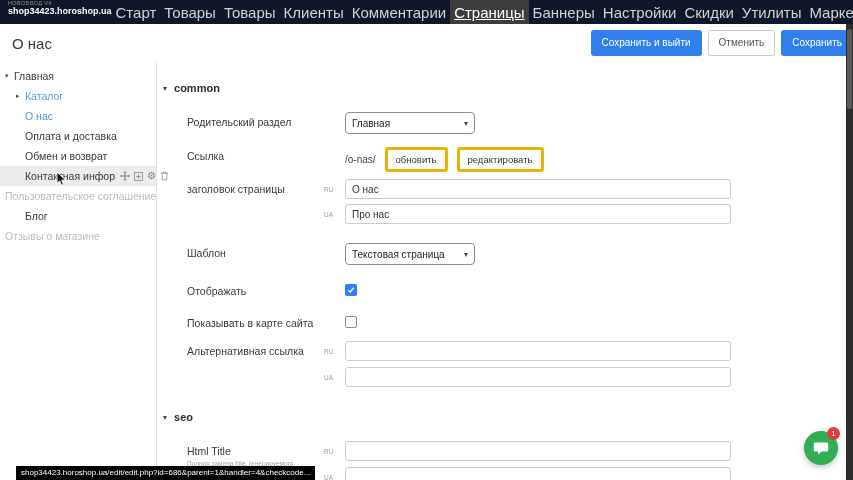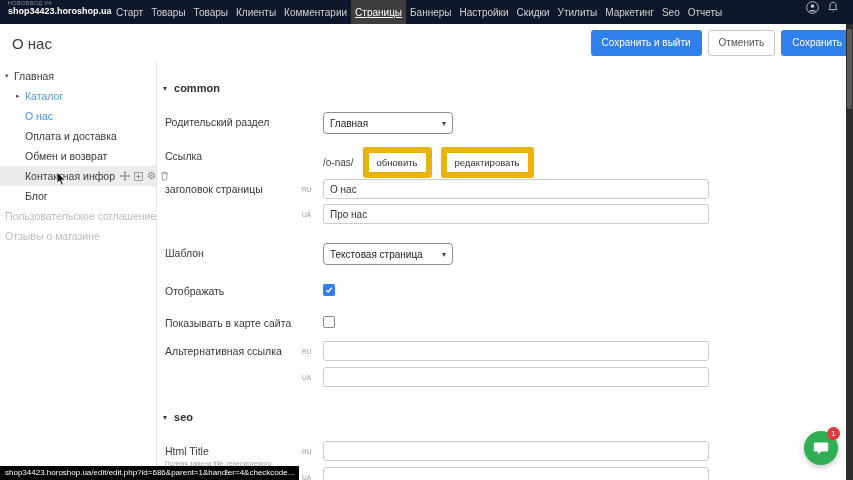--- a/index.html
+++ b/index.html
@@ -5,21 +5,21 @@
   * { margin:0; padding:0; box-sizing:border-box; }
   html,body { width:853px; height:480px; }
   body { position:relative; font-family:"Liberation Sans",sans-serif; background:#fff; overflow:hidden; }
 
   
   .topbar { position:absolute; top:0; left:0; width:853px; height:24px; background:#0f172a; display:flex; align-items:flex-start; z-index:20; }
   .brand { padding-left:8px; width:112px; line-height:1.15; cursor:pointer; }
   .brand-small { font-size:5.5px; color:#8f8f8f; letter-spacing:.4px; }
   .brand-main { font-size:9px; font-weight:bold; color:#fff; white-space:nowrap; }
   .menu { display:flex; height:100%; }
-  .menu-item { display:flex; align-items:center; padding:0 4px; font-size:10px; color:#d2d2d2; cursor:pointer; white-space:nowrap; }
+  .menu-item { display:flex; align-items:center; padding:0 4px; font-size:15px; color:#d2d2d2; cursor:pointer; white-space:nowrap; }
   .menu-item.active { background:#3d3d3d; color:#fff;text-decoration:underline; }
   .topbar-right { margin-left:auto; display:flex; align-items:center; gap:7px; padding-right:13px; }
   .tb-icon { width:14px; height:14px; display:flex; align-items:center; justify-content:center; cursor:pointer; }
 
   
   .page-header { position:absolute; top:24px; left:0; width:853px; height:38px; display:flex; align-items:center; background:#fff; }
   .page-title { margin-left:12px; font-size:15px; color:#3c3c3c; }
   .header-buttons { margin-left:auto; margin-right:0; display:flex; gap:6px; }
   .btn { font-size:10px; line-height:1; padding:7px 10px; border-radius:3px; border:1px solid transparent; cursor:pointer; font-family:inherit; }
   .btn-primary { background:#2f80ed; color:#fff; }
@@ -35,40 +35,40 @@
   .c-sel { color:#4a90d9; }
   .c-muted { color:#bcbcbc; }
   .tree-item.hovered { background:#ececec; }
   .row-icons { display:flex; align-items:center; gap:4px; margin-left:5px; }
   .row-icons span { display:flex; align-items:center; }
 
   
   .main { position:absolute; top:62px; left:158px; right:7px; bottom:0; overflow:hidden; background:#fff; }
   .section-head { position:absolute; left:5px; display:flex; align-items:center; gap:7px; font-size:11px; font-weight:bold; color:#2e2e2e; cursor:pointer; }
   .section-head .tri { font-size:8px; color:#444; font-weight:normal; }
-  .frow { position:absolute; left:7px; display:flex; align-items:flex-start;gap:10px; }
+  .frow { position:absolute; left:29px; display:flex; align-items:flex-start;gap:10px; }
   .flabel { width:127px; font-size:10.5px; color:#3a3a3a; padding-top:4px; line-height:1.25; }
   .flabel .note { font-size:6.5px; color:#a5a5a5; margin-top:2px; white-space:nowrap; }
   .lang { width:11px; font-size:6.5px; color:#9a9a9a; padding-top:7px; flex:0 0 11px; }
   .text-input { width:386px; height:20px; border:1px solid #ccc; border-radius:3px; font-size:10px; color:#333; padding:0 6px; font-family:inherit; outline:none; background:#fff; }
   .select { width:130px; height:22px; border:1px solid #8f8f8f; border-radius:4px; background:#fff; display:flex; align-items:center; justify-content:space-between; padding:0 6px; font-size:10px; color:#222; cursor:pointer; }
   .select .tri { font-size:8px; color:#444; }
   .chk { width:12px; height:12px; border-radius:2px; margin-top:3px; cursor:pointer; }
   .chk.on { background:#2d7ff9; display:flex; align-items:center; justify-content:center; }
   .chk.off { background:#fff; border:1px solid #8a8a8a; }
   .linkline { display:flex; align-items:center; gap:9px; padding-top:1px; }
   .linktext { font-size:10px; color:#444; }
-  .mini-btn { font-size:9.5px; color:#333; background:#fff; border:6px solid #eab308; border-radius:3px; padding:4px 8px; cursor:pointer; font-family:inherit; }
+  .mini-btn { font-size:9.5px; color:#333; background:#fff; border:3px solid #eab308; border-radius:3px; padding:4px 8px; cursor:pointer; font-family:inherit; }
 
   
   .scrollbar { position:absolute; top:24px; right:0; bottom:0; width:7px; background:#2d2d2d; z-index:15; cursor:pointer; }
   .scroll-thumb { position:absolute; top:5px; left:1px; width:5px; height:80px; border-radius:2px; background:#5a5a5a; }
 
   
-  .statusbar { position:absolute; left:0; bottom:0; background:#000; color:#fff; font-size:8px; padding:2px 5px 3px; z-index:30; white-space:nowrap; }
+  .statusbar { position:absolute; left:16px; bottom:0; background:#000; color:#fff; font-size:8px; padding:2px 5px 3px; z-index:30; white-space:nowrap; }
 
   
   .chat-btn { position:absolute; right:15px; bottom:15px; width:34px; height:34px; border-radius:50%; background:#2fae54; display:flex; align-items:center; justify-content:center; box-shadow:0 2px 6px rgba(0,0,0,.25); cursor:pointer; z-index:25; }
   .chat-badge { position:absolute; top:-4px; right:-2px; min-width:13px; height:13px; border-radius:7px; background:#e23b3b; color:#fff; font-size:8px; display:flex; align-items:center; justify-content:center; padding:0 2px; }
 
   .cursor { position:absolute; left:56px; top:171px; z-index:40; pointer-events:none; }
 </style>
 </head>
 <body>
 
@@ -151,25 +151,25 @@
           </svg>
         </span>
       <span style="font-size:10px;color:#858585;line-height:1">⚙</span>
       <span>
           <svg width="9" height="10" viewBox="0 0 9 10">
             <path d="M1 2.2 H8 M3.2 2.2 V1.2 H5.8 V2.2 M2 2.2 L2.4 9 H6.6 L7 2.2" stroke="#8a8a8a" stroke-width="0.8" fill="none"></path>
           </svg>
         </span>
     </span>
   </div>
-  <div class="tree-item child">
-    <span>Блог</span>
-  </div>
   <div class="tree-item">
     <span class="c-muted">Пользовательское соглашение</span>
+  </div>
+  <div class="tree-item child">
+    <span>Блог</span>
   </div>
   <div class="tree-item">
     <span class="c-muted">Отзывы о магазине</span>
   </div>
 </div>
 
 <div class="main">
 
   <div class="section-head" style="top:20px">
     <span class="tri">▾</span>

